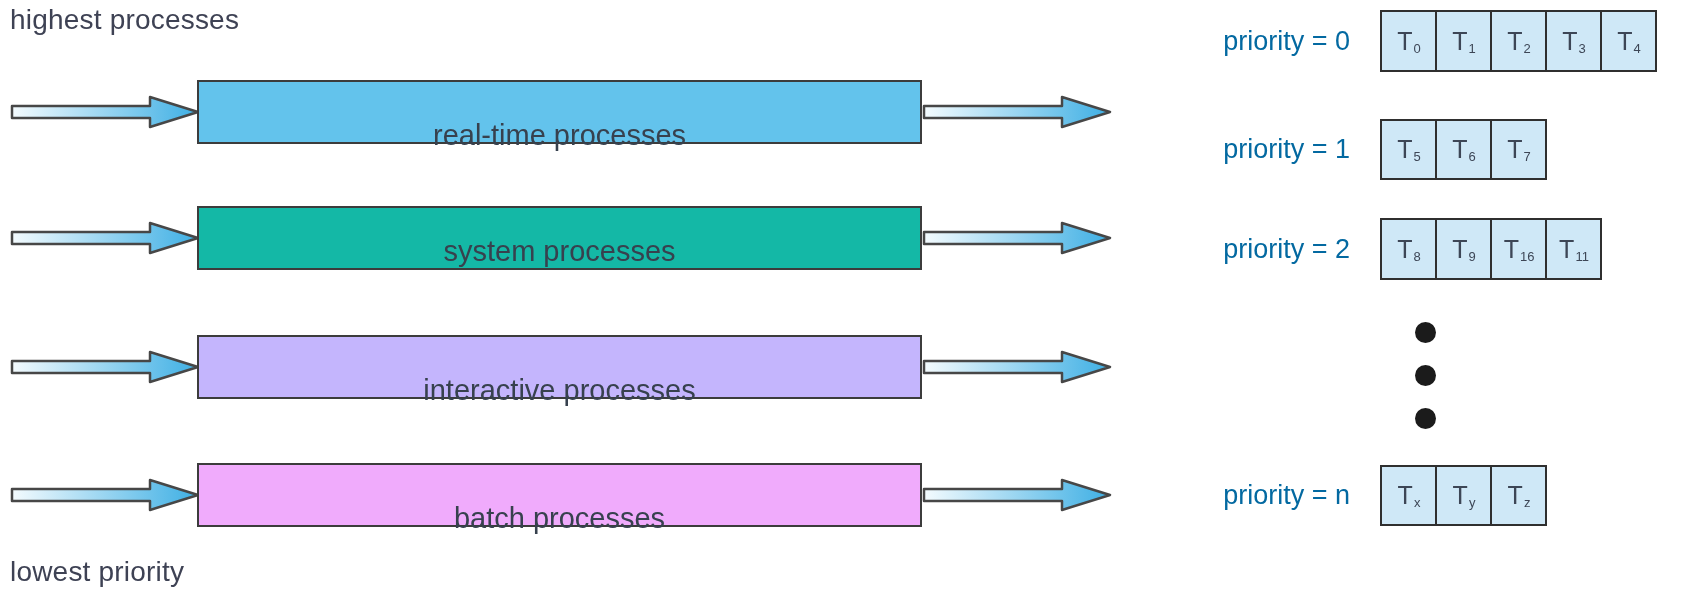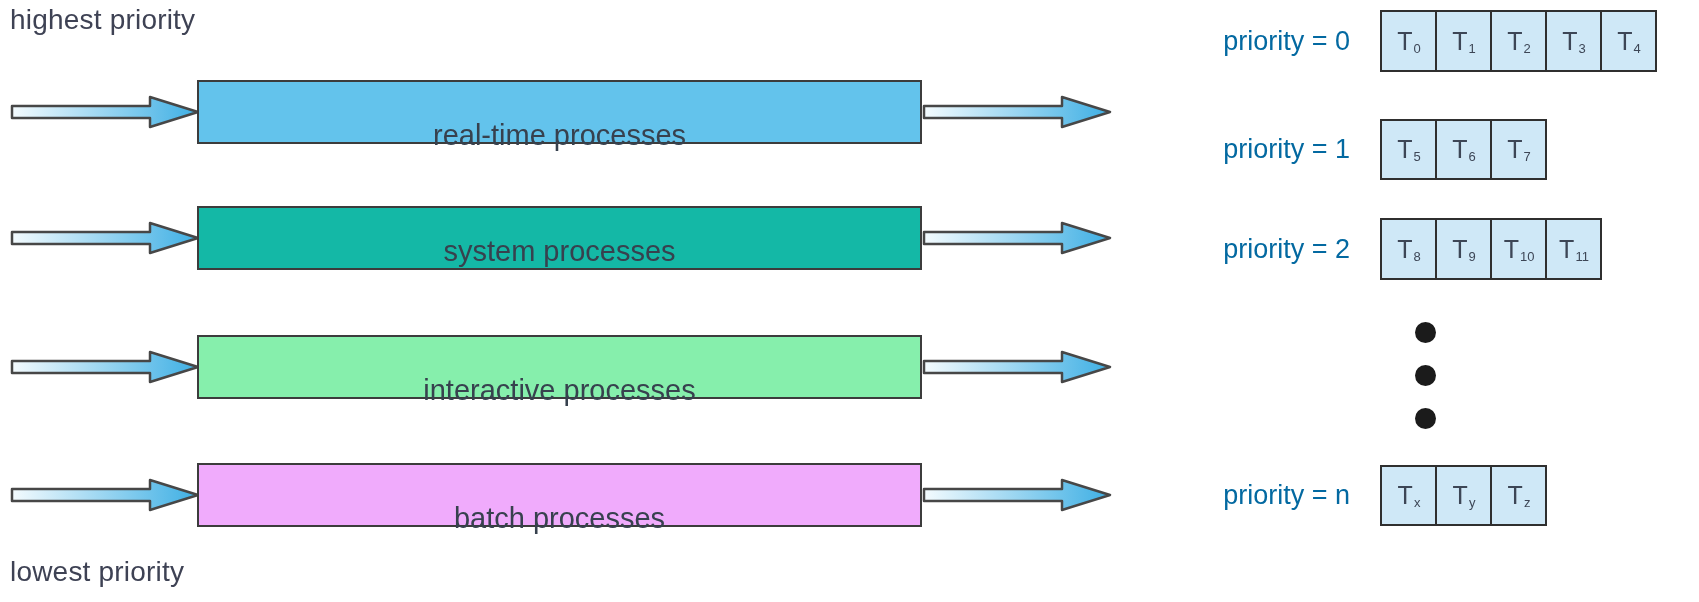--- a/index.html
+++ b/index.html
@@ -68,21 +68,21 @@
   <defs>
     <linearGradient id="arrowGrad" x1="0" y1="0" x2="1" y2="0">
       <stop offset="0" stop-color="#f4fbfe"></stop>
       <stop offset="1" stop-color="#3eafe4"></stop>
     </linearGradient>
   </defs>
 </svg>
 
 <div class="canvas">
 
-  <div class="outer-label" style="left:10px;top:4px">highest priority</div>
+  <div class="outer-label" style="left:10px;top:4px">highest processes</div>
 
   <div class="qrow" style="top:80px">
     <svg class="arrow in" viewBox="0 0 190 34">
       <path d="M2 11 L140 11 L140 2 L188 17 L140 32 L140 23 L2 23 Z" fill="url(#arrowGrad)" stroke="#474747" stroke-width="2.5" stroke-linejoin="round"></path>
     </svg>
     <div class="qbox" style="background: rgb(99, 195, 236);">
       <span>real-time processes</span>
     </div>
     <svg class="arrow out" viewBox="0 0 190 34">
       <path d="M2 11 L140 11 L140 2 L188 17 L140 32 L140 23 L2 23 Z" fill="url(#arrowGrad)" stroke="#474747" stroke-width="2.5" stroke-linejoin="round"></path>
@@ -98,21 +98,21 @@
     </div>
     <svg class="arrow out" viewBox="0 0 190 34">
       <path d="M2 11 L140 11 L140 2 L188 17 L140 32 L140 23 L2 23 Z" fill="url(#arrowGrad)" stroke="#474747" stroke-width="2.5" stroke-linejoin="round"></path>
     </svg>
   </div>
 
   <div class="qrow" style="top:335px">
     <svg class="arrow in" viewBox="0 0 190 34">
       <path d="M2 11 L140 11 L140 2 L188 17 L140 32 L140 23 L2 23 Z" fill="url(#arrowGrad)" stroke="#474747" stroke-width="2.5" stroke-linejoin="round"></path>
     </svg>
-    <div class="qbox" style="background: #86efac;">
+    <div class="qbox" style="background: #c4b5fd;">
       <span>interactive processes</span>
     </div>
     <svg class="arrow out" viewBox="0 0 190 34">
       <path d="M2 11 L140 11 L140 2 L188 17 L140 32 L140 23 L2 23 Z" fill="url(#arrowGrad)" stroke="#474747" stroke-width="2.5" stroke-linejoin="round"></path>
     </svg>
   </div>
 
   <div class="qrow" style="top:463px">
     <svg class="arrow in" viewBox="0 0 190 34">
       <path d="M2 11 L140 11 L140 2 L188 17 L140 32 L140 23 L2 23 Z" fill="url(#arrowGrad)" stroke="#474747" stroke-width="2.5" stroke-linejoin="round"></path>
@@ -177,21 +177,21 @@
       <div class="tcell">
           <span class="tbase">T</span>
           <span class="tsub">8</span>
         </div>
       <div class="tcell">
           <span class="tbase">T</span>
           <span class="tsub">9</span>
         </div>
       <div class="tcell">
           <span class="tbase">T</span>
-          <span class="tsub">10</span>
+          <span class="tsub">16</span>
         </div>
       <div class="tcell">
           <span class="tbase">T</span>
           <span class="tsub">11</span>
         </div>
     </div>
   </div>
 
   <div class="dot" style="top:322px"></div>
   <div class="dot" style="top:365px"></div>

